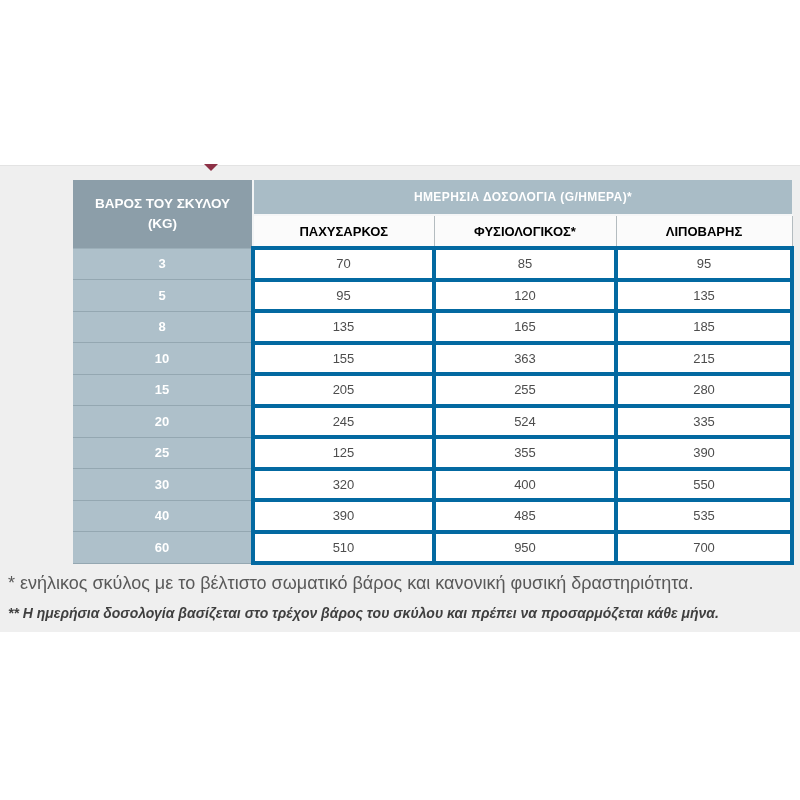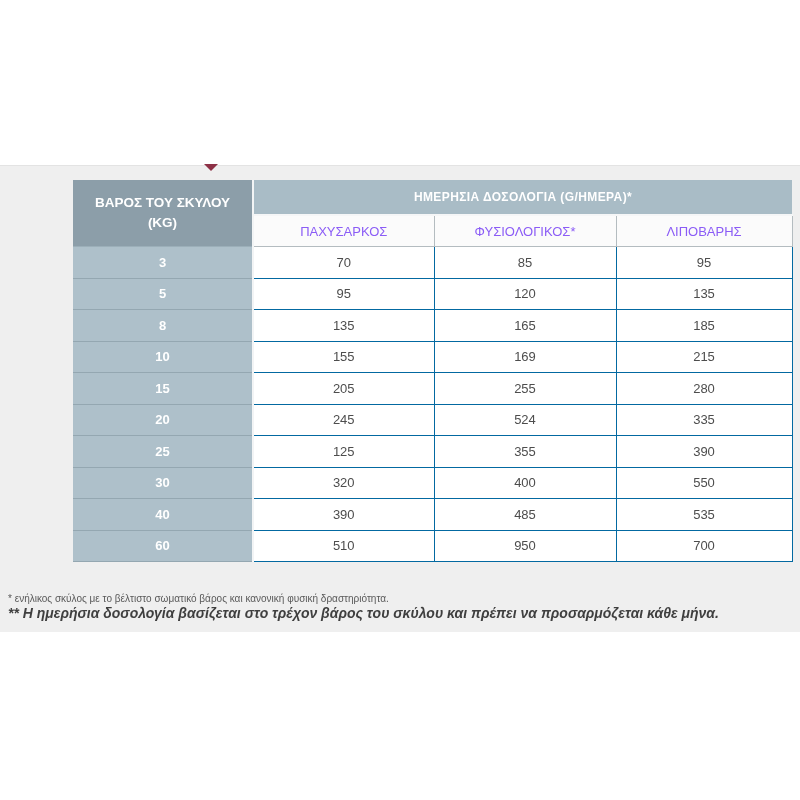--- a/index.html
+++ b/index.html
@@ -26,36 +26,36 @@
   }
   .corner{
     background:#8c9ea9;color:#ffffff;font-weight:bold;font-size:13.5px;
     line-height:1.45;border-right:2px solid #f2f4f5;border-bottom:1px solid #9cafb9;
   }
   .mainhdr{
     background:#a9bcc6;color:#ffffff;font-weight:bold;font-size:12px;
     letter-spacing:.4px;height:34px;border-bottom:2px solid #f5f6f7;
   }
   .sub{
-    background:#fbfbfb;color:#8b5cf6;font-weight:normal;font-size:13px;
+    background:#fbfbfb;color:#000000;font-weight:bold;font-size:13px;
     height:30px;border:1px solid #b4bcc0;border-top:none;
   }
   th.w{
     background:#aec0ca;color:#ffffff;font-weight:bold;font-size:13px;
     border-top:1px solid #94a7b1;border-bottom:1px solid #94a7b1;
     border-right:2px solid #f2f4f5;
   }
   td.v{
     background:#ffffff;color:#4d4d4d;font-size:13px;
-    border:1px solid #0369a1;
+    border:4px solid #0369a1;
   }
   tbody tr{height:31.5px;}
   .fn1{
-    position:absolute;left:8px;top:593px;width:780px;
-    font-size:10px;color:#595959;
+    position:absolute;left:8px;top:573px;width:780px;
+    font-size:18px;color:#595959;
   }
   .fn2{
     position:absolute;left:8px;top:605px;width:780px;
     font-size:14px;color:#3f3f3f;font-weight:bold;font-style:italic;
   }
 </style>
 </head>
 <body>
 
 <div class="band"></div>
@@ -97,21 +97,21 @@
     </tr>
     <tr>
       <th class="w">8</th>
       <td class="v">135</td>
       <td class="v">165</td>
       <td class="v">185</td>
     </tr>
     <tr>
       <th class="w">10</th>
       <td class="v">155</td>
-      <td class="v">169</td>
+      <td class="v">363</td>
       <td class="v">215</td>
     </tr>
     <tr>
       <th class="w">15</th>
       <td class="v">205</td>
       <td class="v">255</td>
       <td class="v">280</td>
     </tr>
     <tr>
       <th class="w">20</th>

